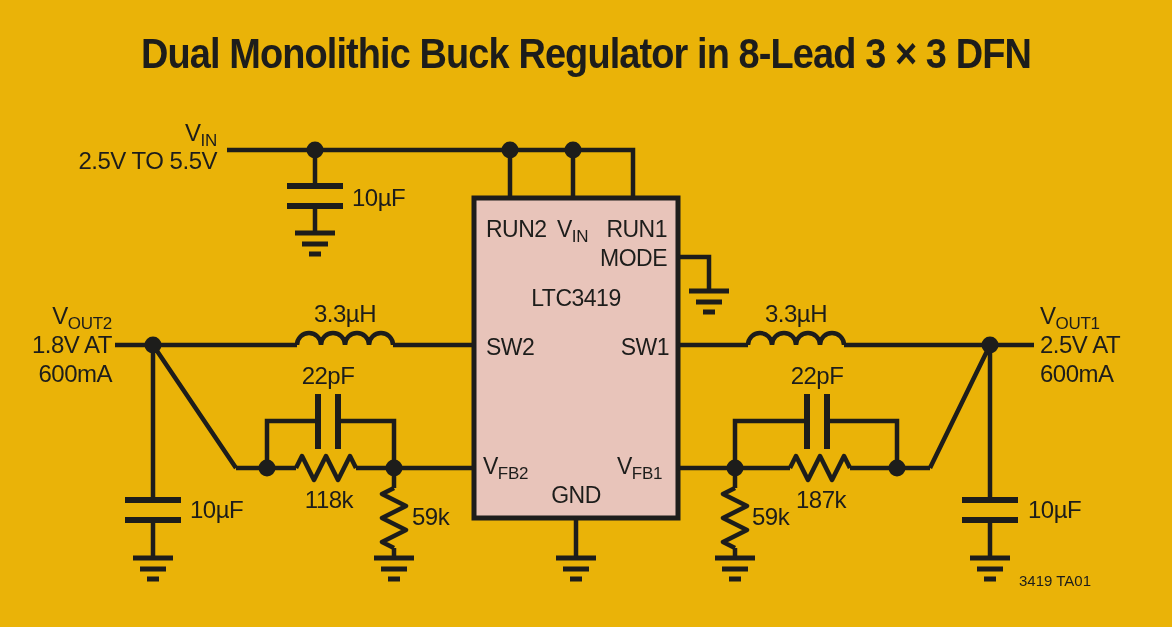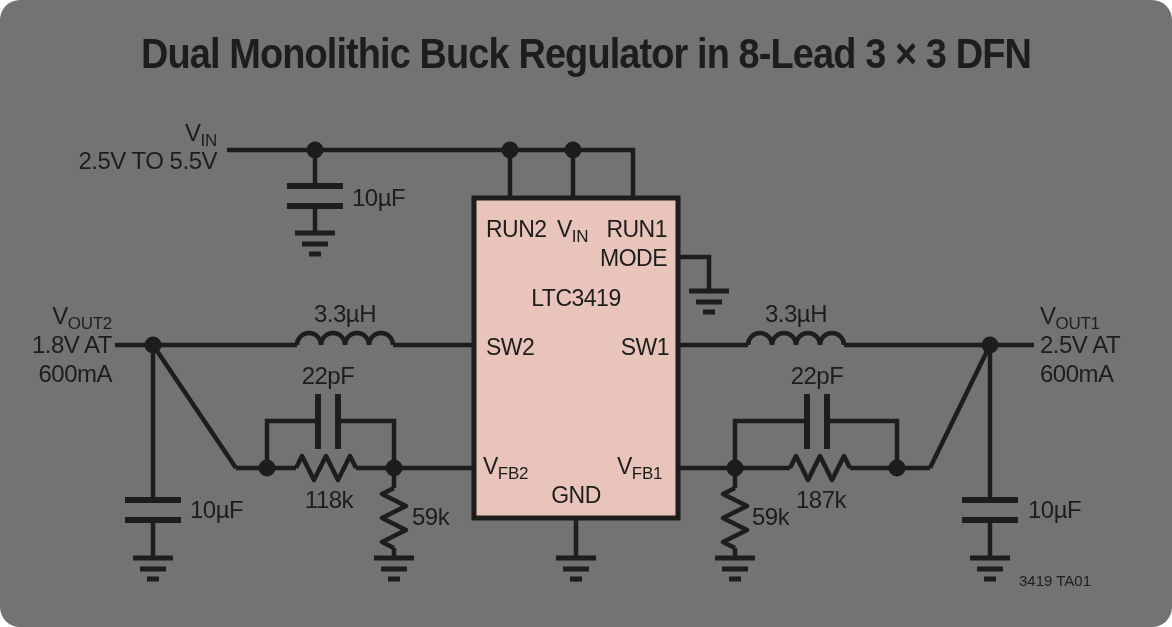--- a/index.html
+++ b/index.html
@@ -1,16 +1,16 @@
 <!DOCTYPE html>
 <html><head>
 <meta charset="utf-8">
 <style>
   html,body { margin:0; padding:0; background:#ffffff; }
-  .page { position:relative; width:1172px; height:627px; background:#737373; overflow:hidden;border-radius:20px; }
+  .page { position:relative; width:1172px; height:627px; background:#eab308; overflow:hidden; }
   svg  { display:block; }
   .wire   { stroke:#1d1d1b; stroke-width:4.5; fill:none; }
   .chipbx { stroke:#1d1d1b; stroke-width:5; }
   text { font-family:"Liberation Sans","DejaVu Sans",sans-serif; fill:#1d1d1b; letter-spacing:-0.5px; }
   .title { font-size:42px; font-weight:bold; letter-spacing:-1px; }
   .lbl   { font-size:24px; }
   .pin   { font-size:23px; }
   .sub   { font-size:17px; letter-spacing:-0.3px; }
   .note  { font-size:15px; letter-spacing:0; }
 </style>

